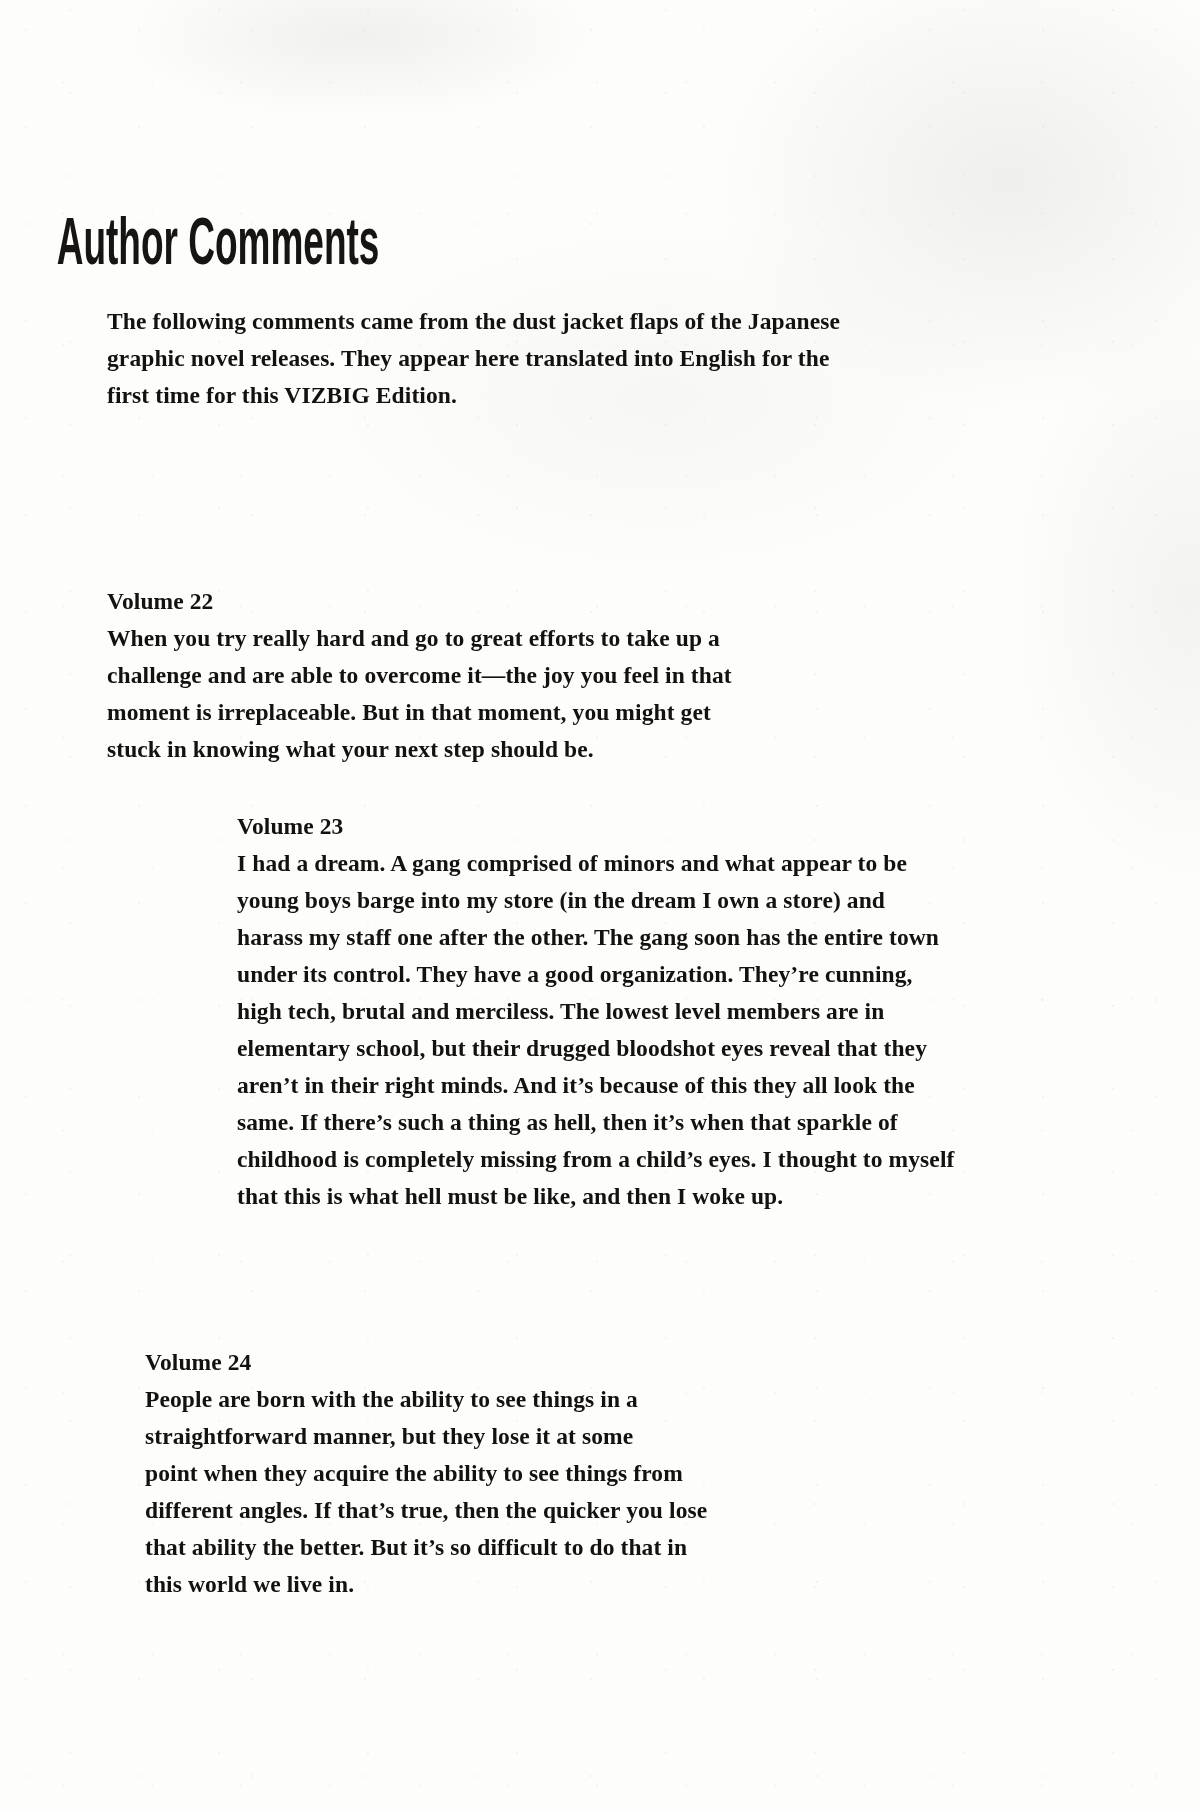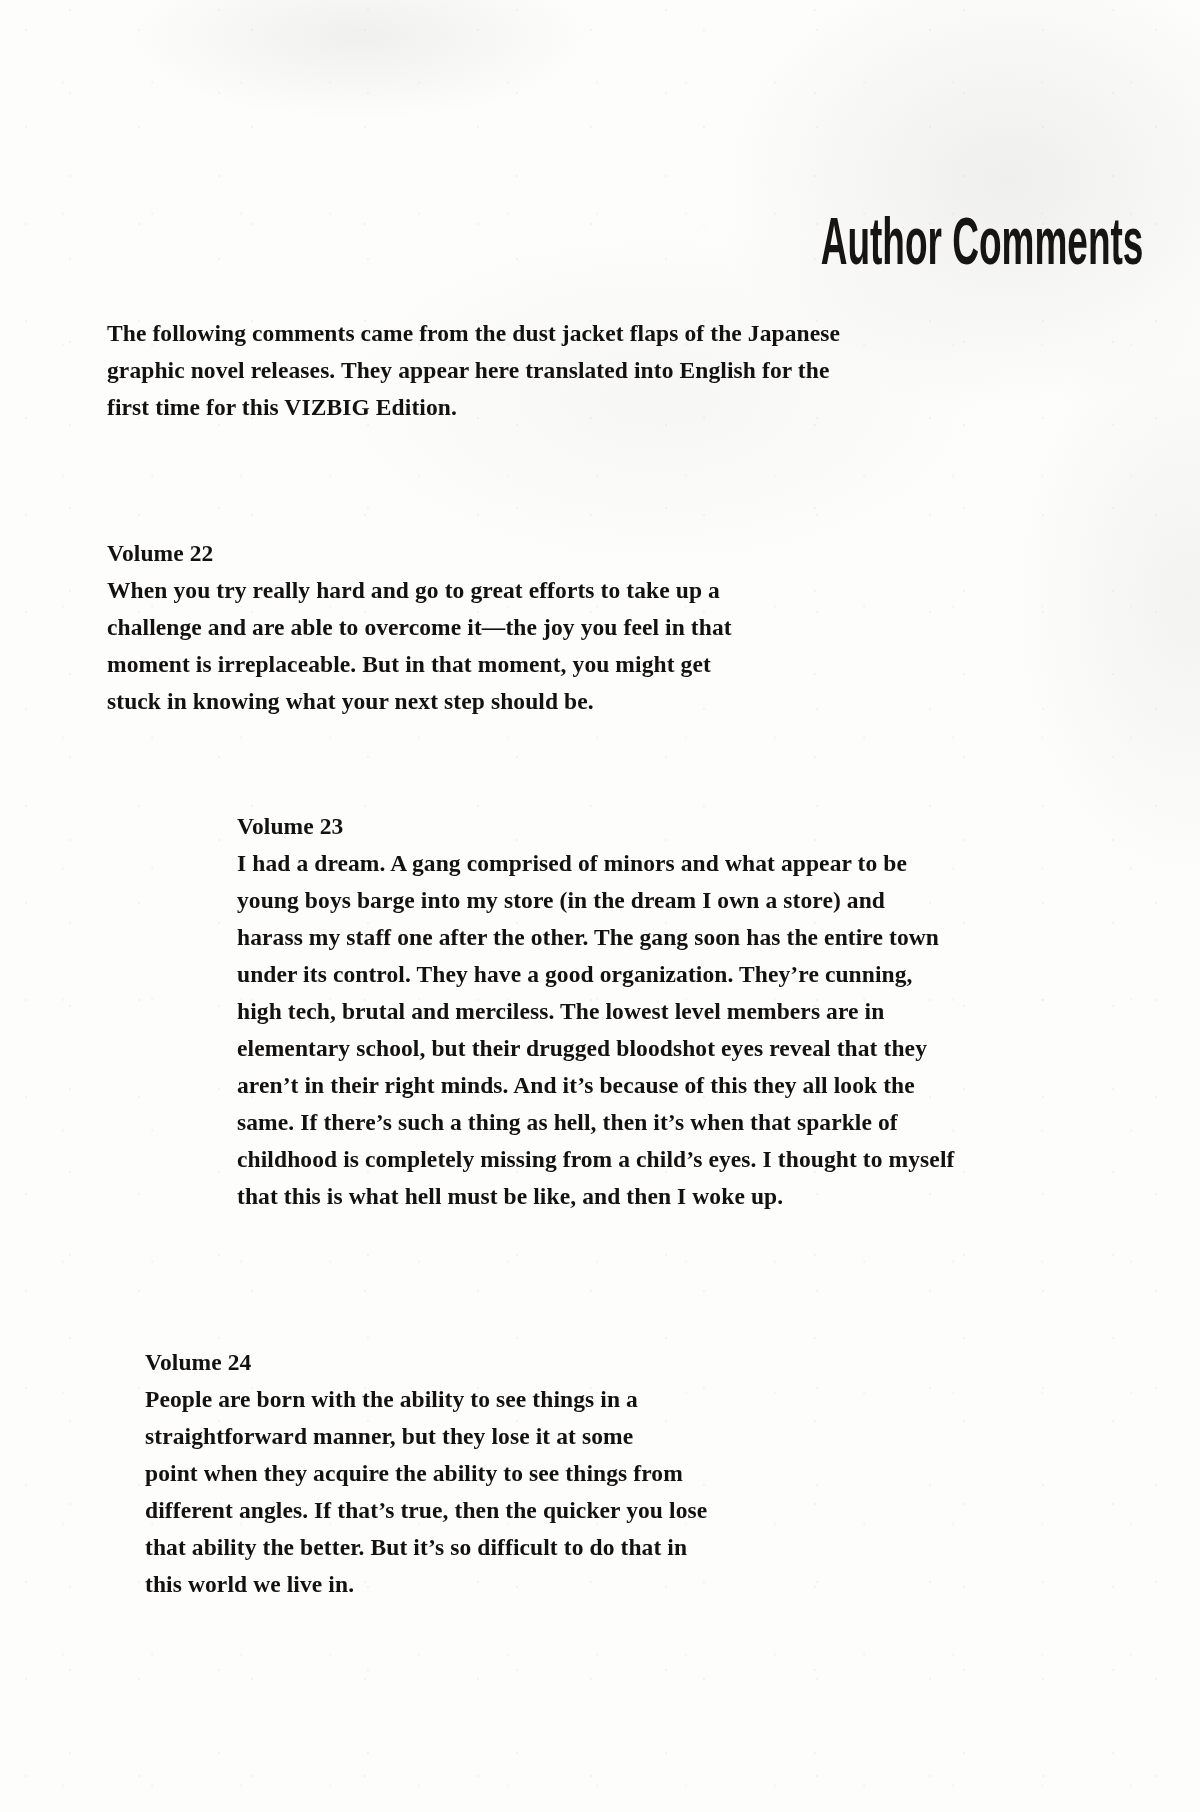--- a/index.html
+++ b/index.html
@@ -22,21 +22,21 @@
       113px 97px, 89px 131px, 149px 83px;
     overflow: hidden;
     font-family: "Liberation Serif", serif;
     color: #141210;
   }
   .title-wrap {
     position: absolute;
     top: 212px;
     left: 0;
     width: 100%;
-    text-align: right;
+    text-align: left;
   }
   .title {
     display: inline-block;
     font-family: "Liberation Sans", sans-serif;
     font-weight: 700;
     font-size: 50px;
     letter-spacing: 0px;
     white-space: nowrap;
     transform: scale(0.74, 1.34);
     transform-origin: 50% 50%;
@@ -47,30 +47,29 @@
     font-size: 23.5px;
     line-height: 37px;
     white-space: pre-line;
     letter-spacing: 0.1px;
   }
   .intro {
     position: absolute;
     top: 303px;
     left: 107px;
     width: 860px;
-    margin-top: 12px;
   }
   .section { position: absolute; }
   .section-heading {
     font-weight: 700;
     font-size: 23.5px;
     line-height: 37px;
     letter-spacing: 0.1px;
   }
-  .sec-22 { top: 535px;  left: 107px; width: 780px; }
+  .sec-22 { top: 583px;  left: 107px; width: 780px; }
   .sec-23 { top: 808px;  left: 237px; width: 840px; }
   .sec-24 { top: 1306px; left: 145px; width: 720px; margin-top: 38px; }
 </style>
 </head>
 <body>
 
 <div class="page">
 
   <div class="title-wrap">
     <span class="title">Author Comments</span>

